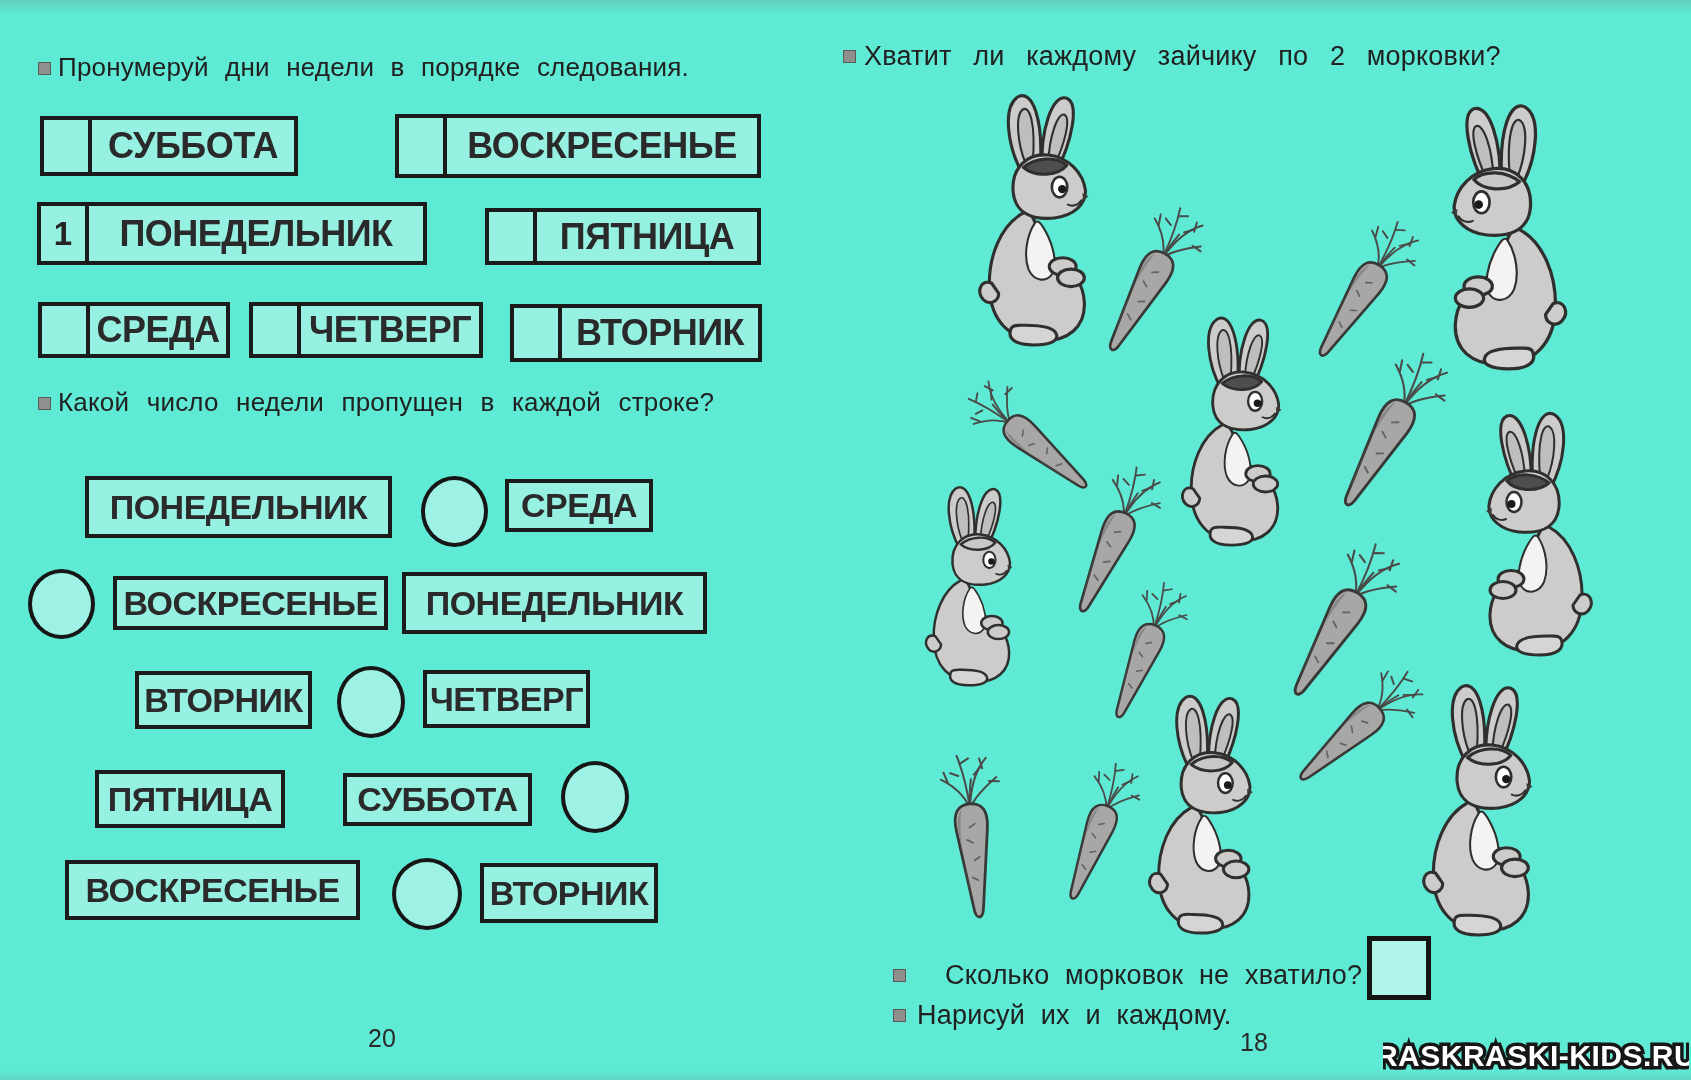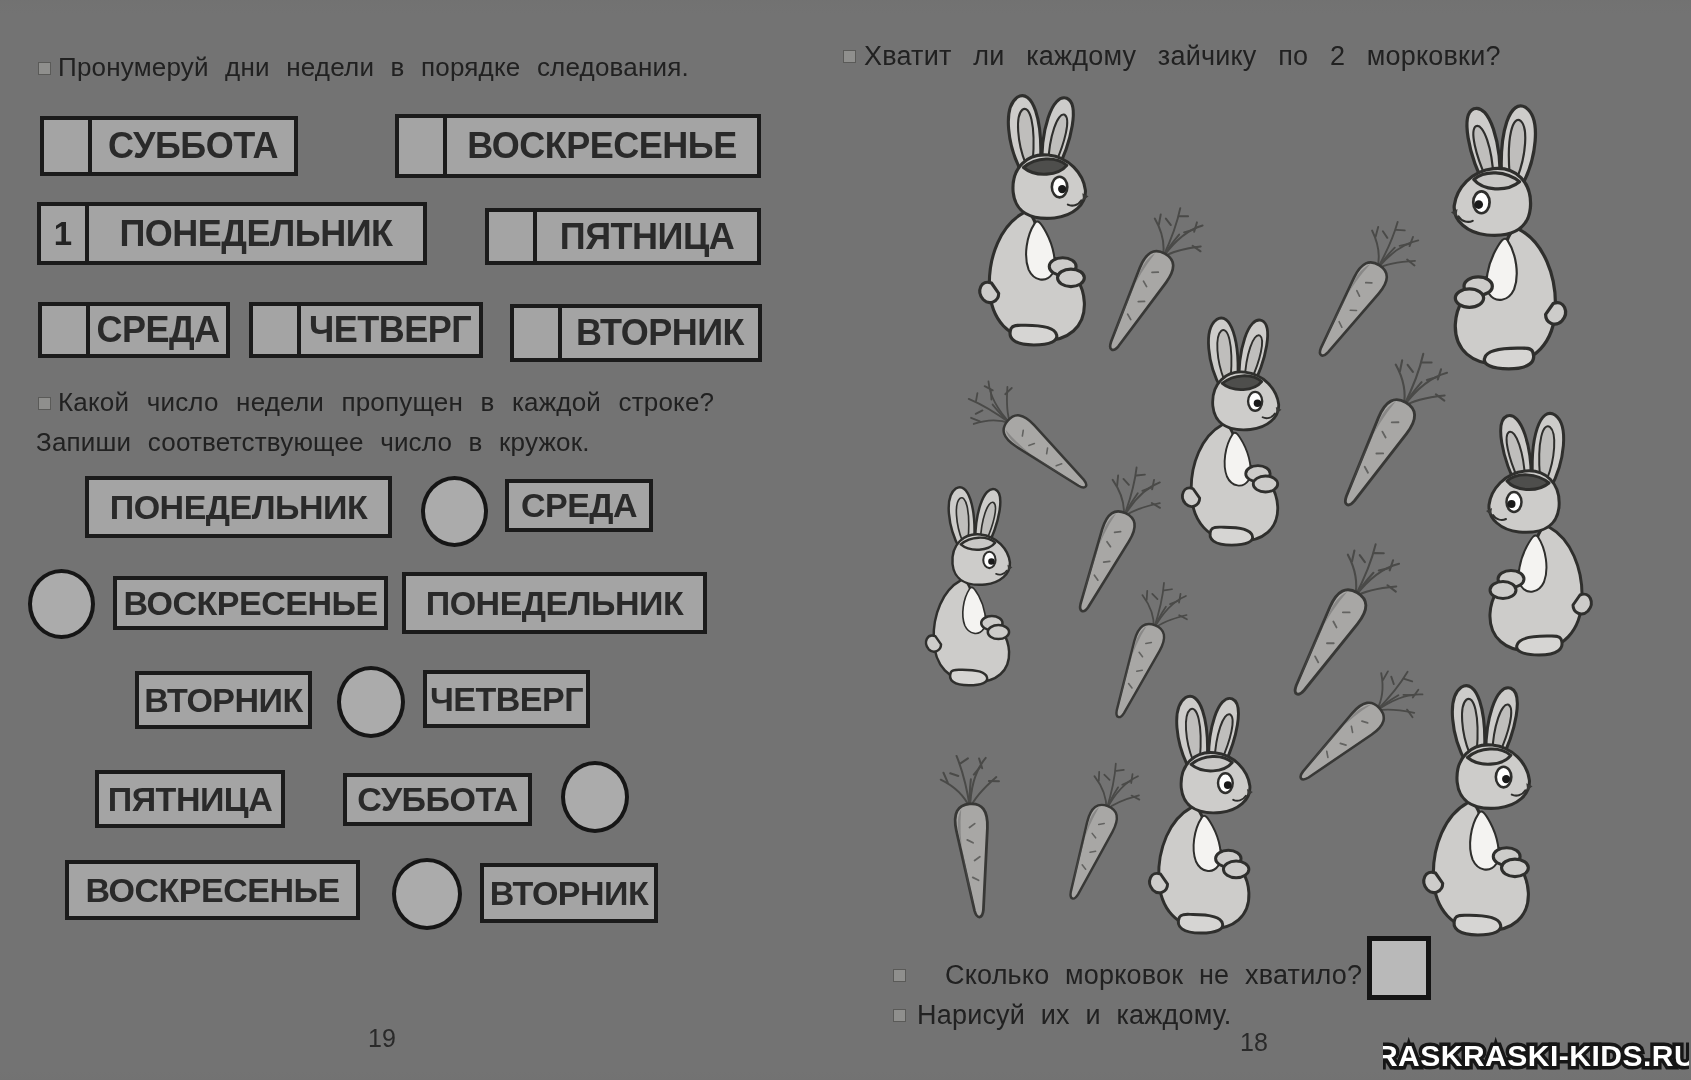--- a/index.html
+++ b/index.html
@@ -1,18 +1,18 @@
 <!DOCTYPE html>
 <html><head>
 <meta charset="utf-8">
 <style>
   html,body{margin:0;padding:0;background:#e8e7e4;}
   #stage{
     position:relative;width:1691px;height:1080px;overflow:hidden;
-    background:#737373;
+    background:#5eead4;
     font-family:"Liberation Sans", sans-serif;
     color:#1c1c1c;
   }
   #stage::before{ 
     content:"";position:absolute;left:0;top:0;width:100%;height:14px;
     background:linear-gradient(180deg,rgba(110,110,108,.22),rgba(110,110,108,0));
     pointer-events:none;
   }
   #stage::after{ 
     content:"";position:absolute;left:0;bottom:0;width:100%;height:10px;
@@ -89,23 +89,22 @@
         <path d="M25,84 l5,3 M35,100 l-5,3 M27,118 l5,3 M33,70 l-5,3" stroke="#636361" stroke-width="1.6" stroke-linecap="round"></path>
       </g>
     </defs>
   </svg>
 
   <div class="bullet" style="left:38px;top:62px"></div>
   <div class="tasktext t1text">Пронумеруй дни недели в порядке следования.</div>
 
   <div class="bullet" style="left:38px;top:397px"></div>
   <div class="tasktext t2line1">Какой число недели пропущен в каждой строке?</div>
-  <div class="tasktext t2line2">Запиши соответствующее число в кружок.</div>
-
-  <div class="pagenum pn18">19</div>
+
+  <div class="pagenum pn18">20</div>
 
   <div class="bullet" style="left:843px;top:50px"></div>
   <div class="tasktext rtask">Хватит ли каждому зайчику по 2 морковки?</div>
 
   <div class="bullet" style="left:893px;top:969px"></div>
   <div class="tasktext rquestion">Сколько морковок не хватило?</div>
 
   <div class="bullet" style="left:893px;top:1009px"></div>
   <div class="tasktext rinstruction">Нарисуй их и каждому.</div>
 

